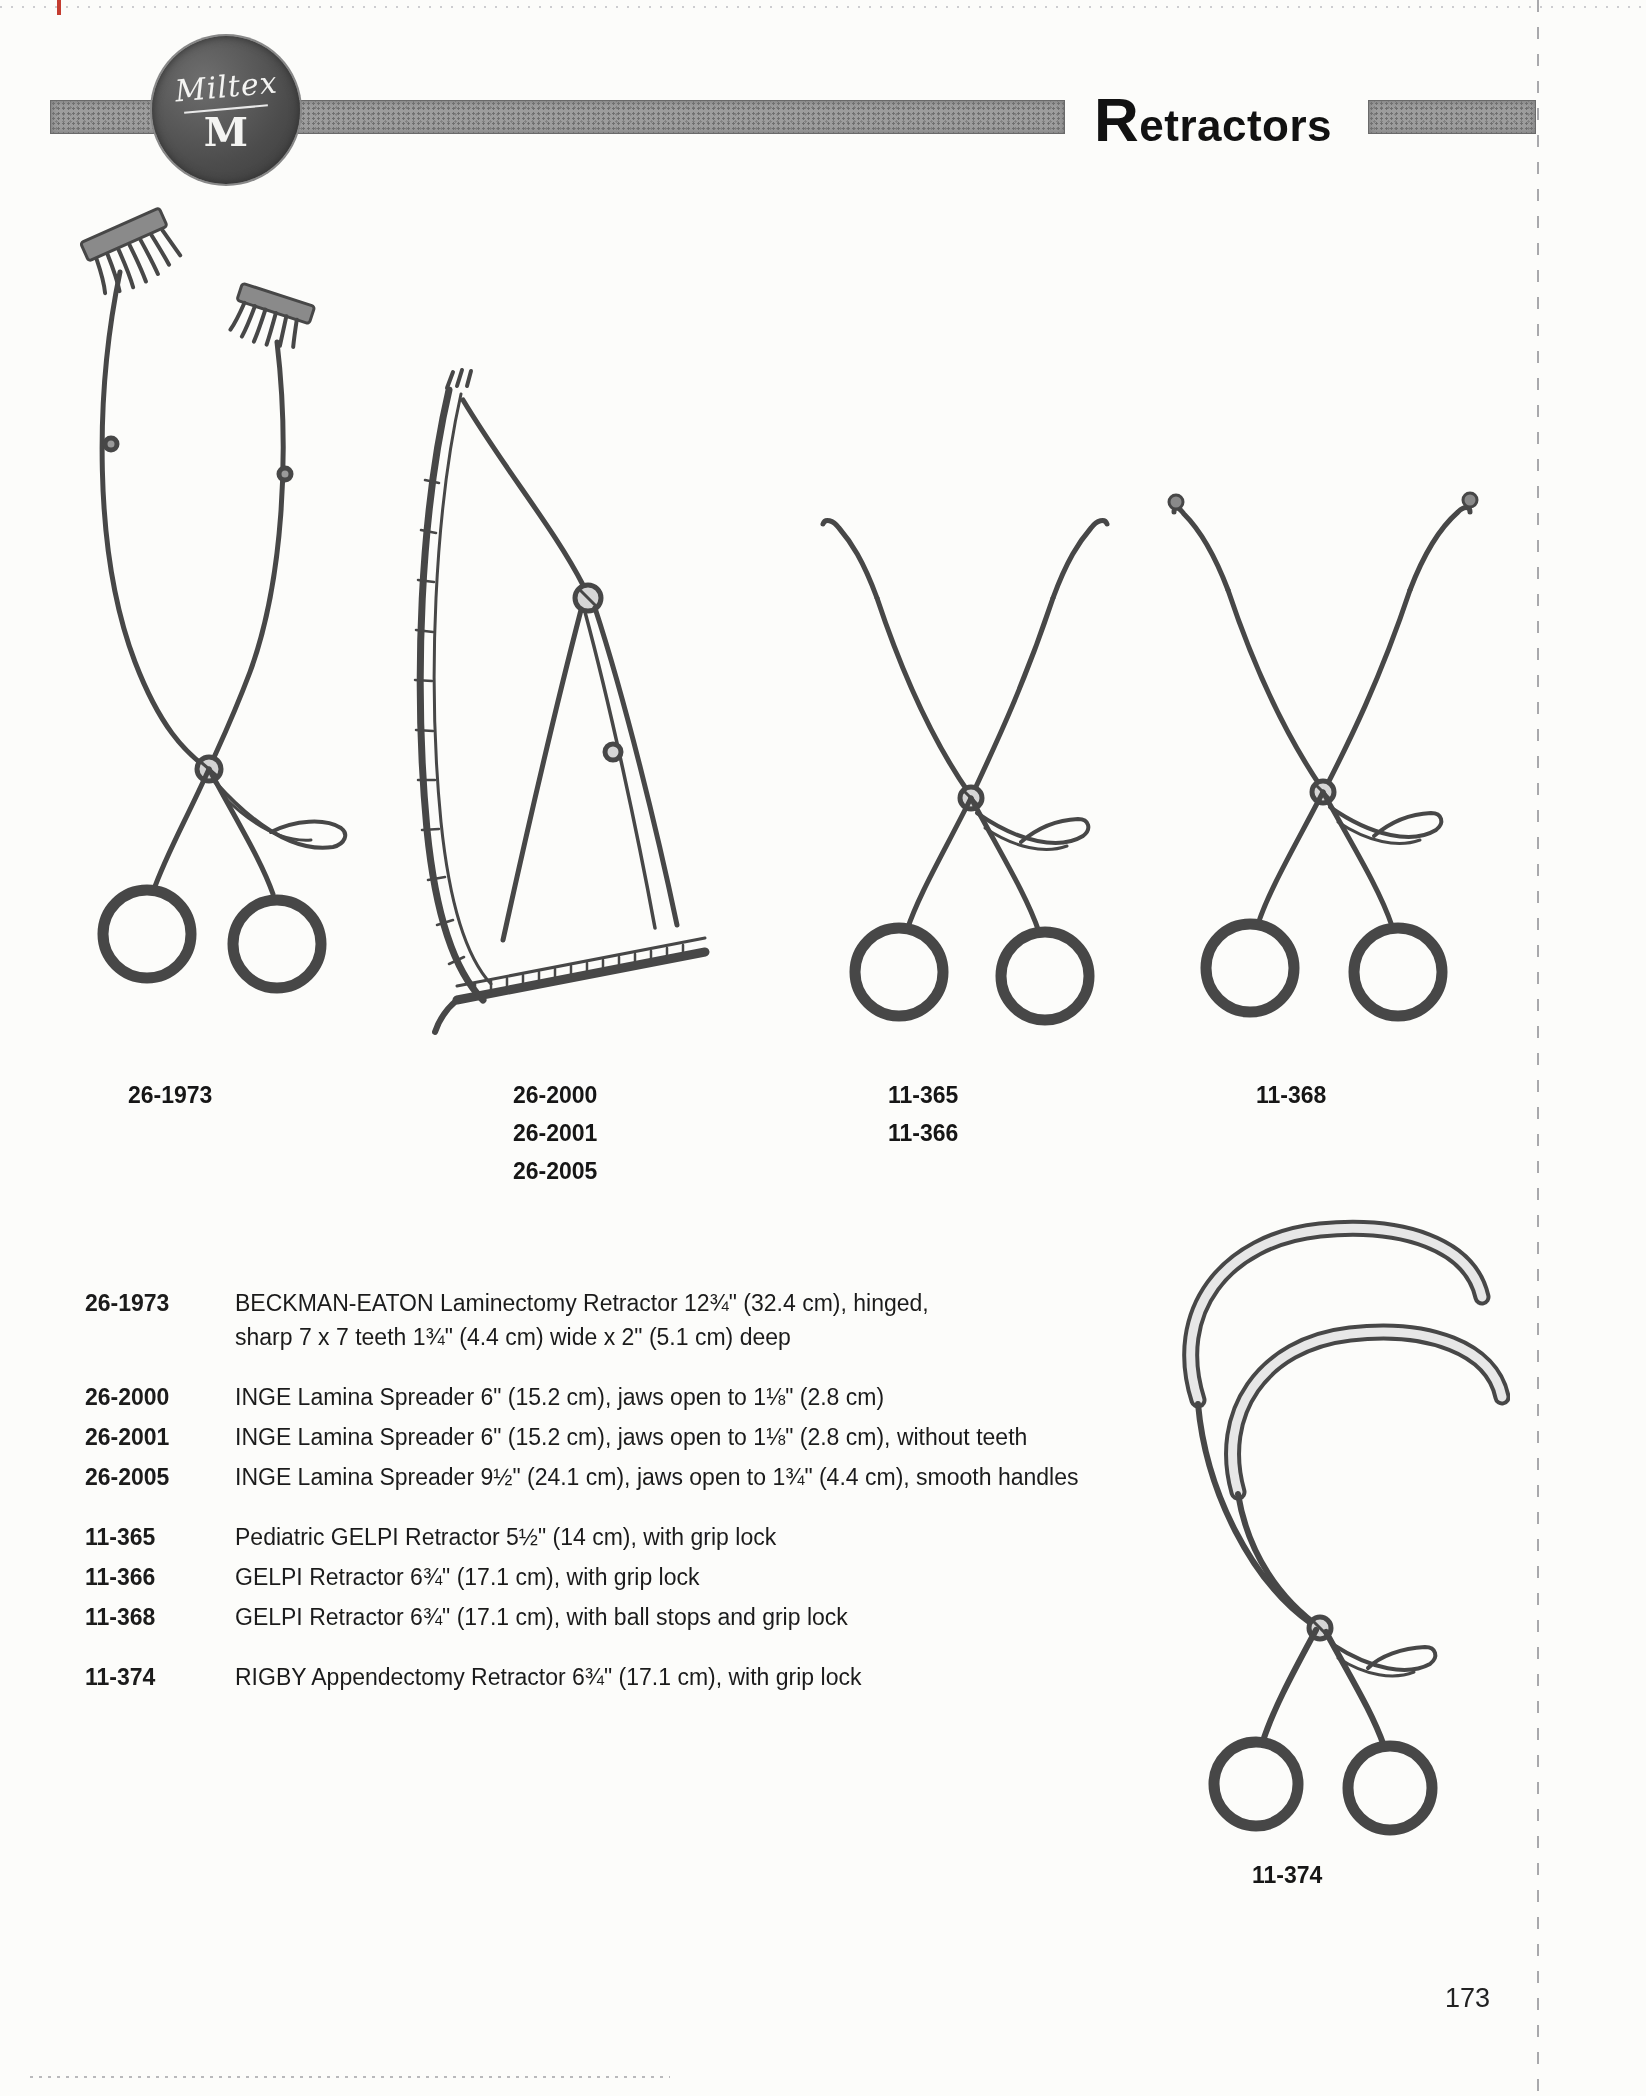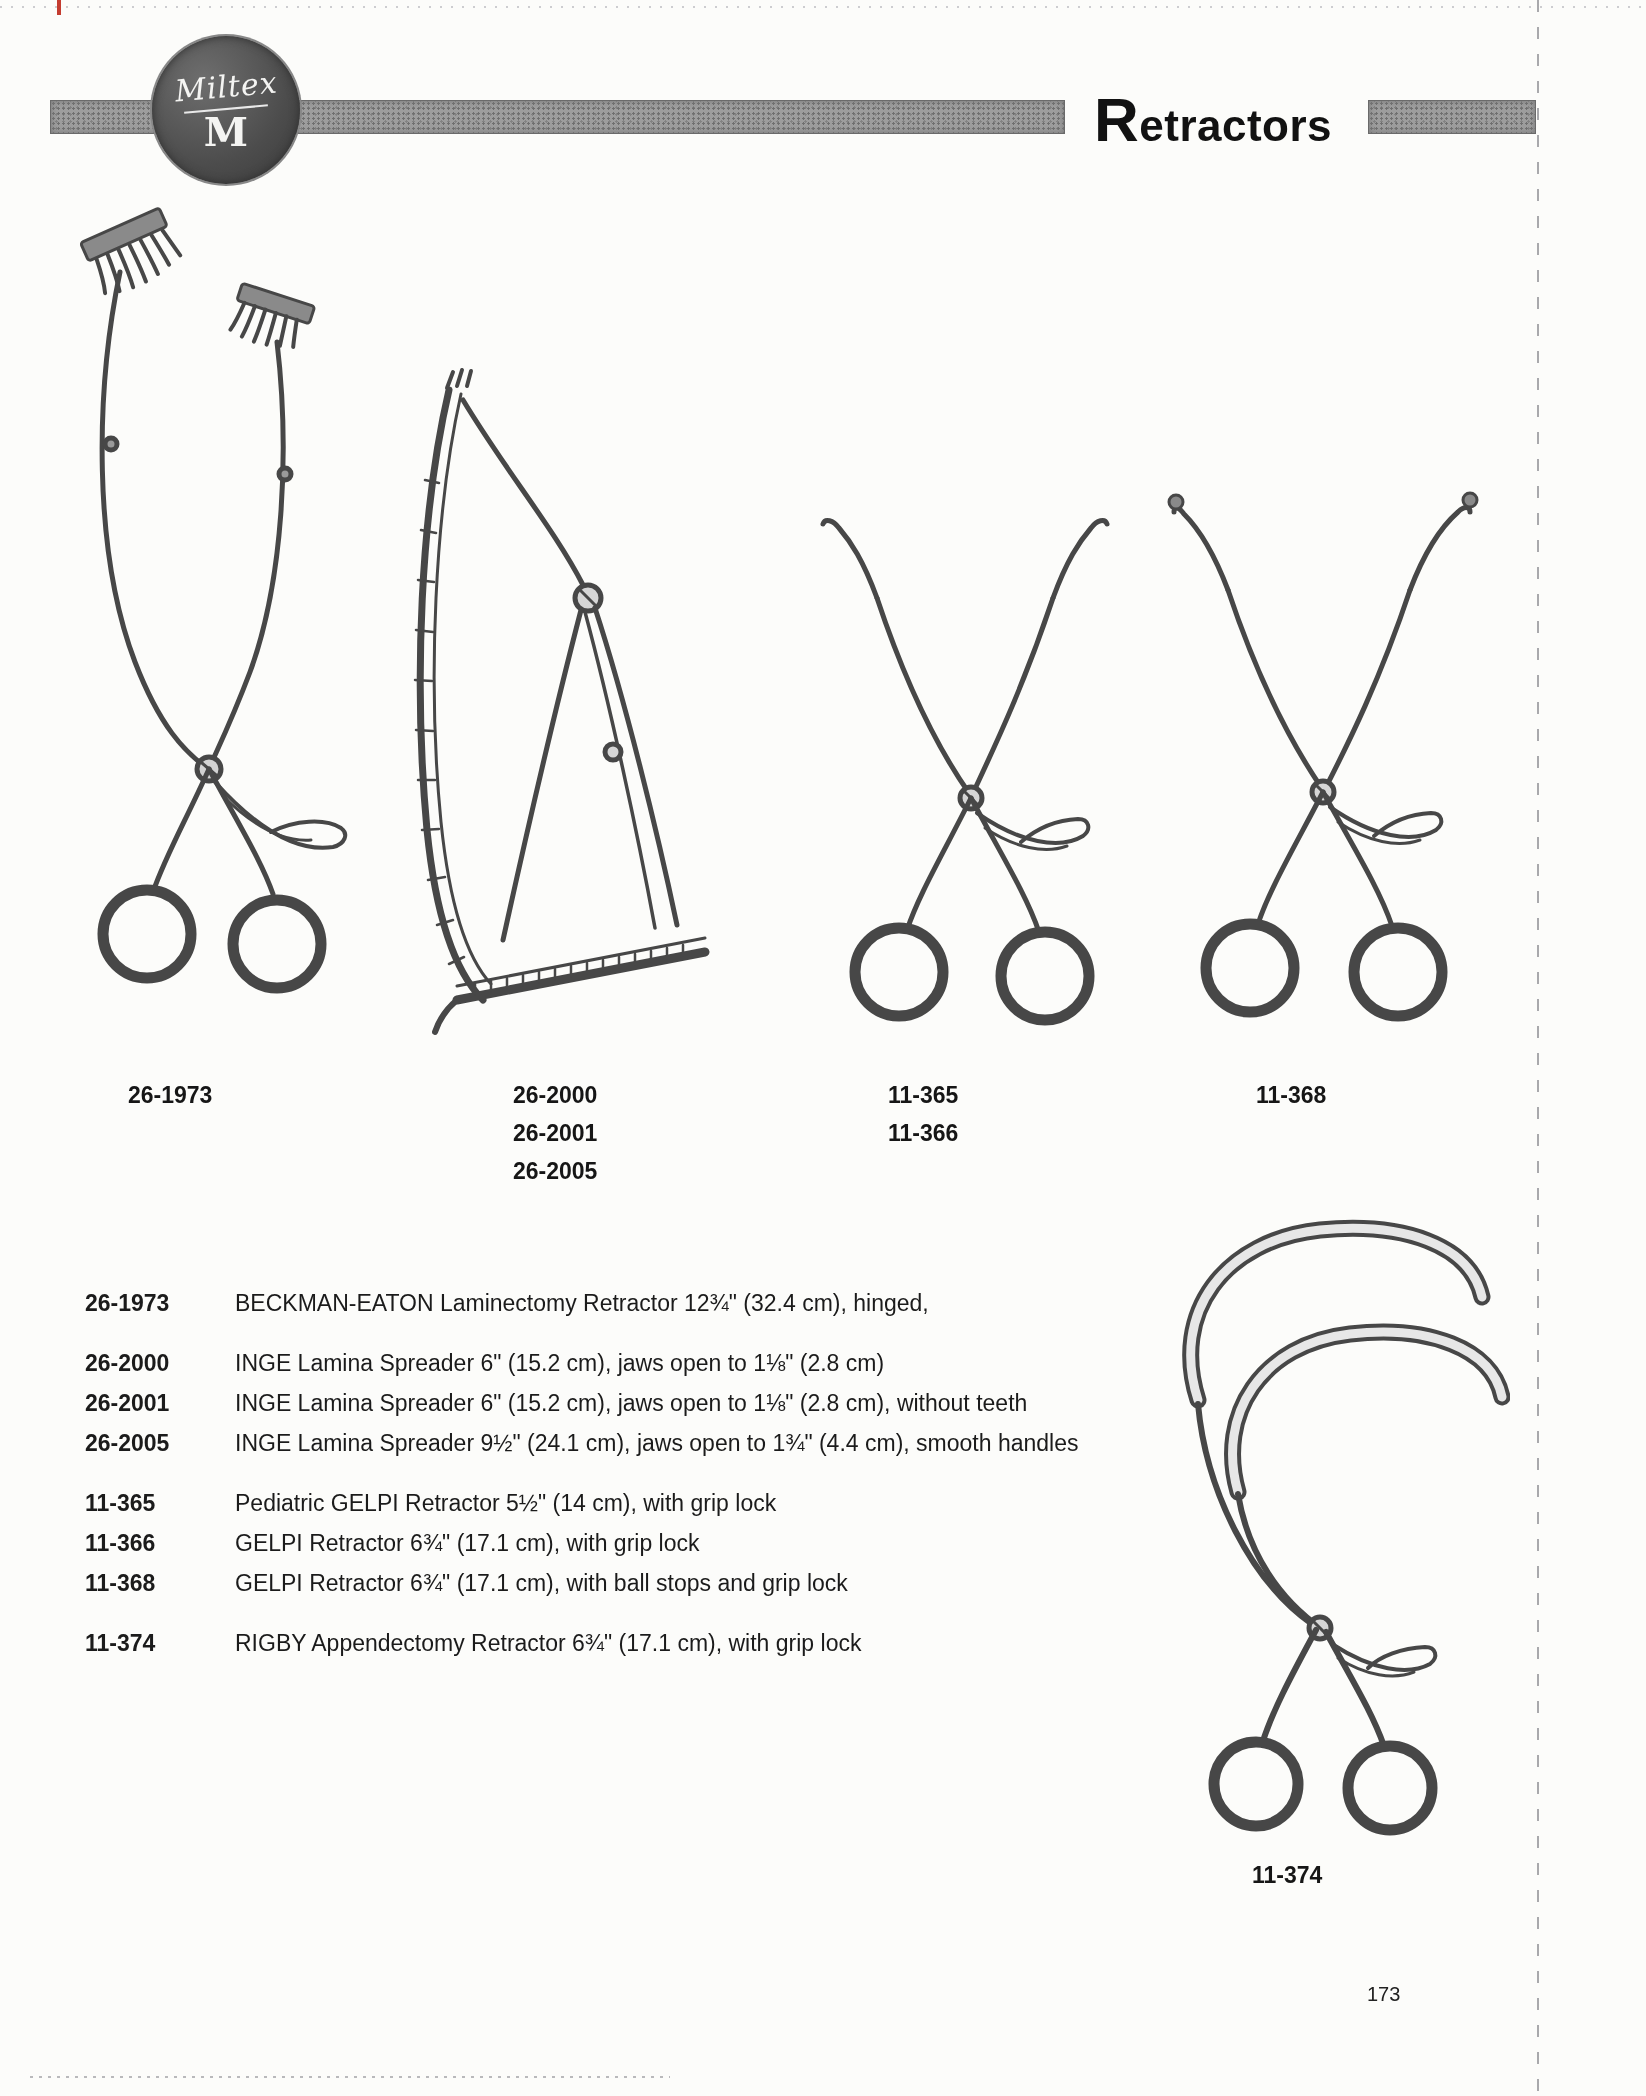--- a/index.html
+++ b/index.html
@@ -69,21 +69,21 @@
   .listings { position:absolute; left:85px; top:1288px; width:1130px; }
   .group { margin-bottom:30px; }
   .row { display:flex; align-items:flex-start; margin-bottom:10px; }
   .code { width:150px; flex:0 0 150px; font-weight:700; font-size:23px; line-height:30px; }
   .desc { flex:1; font-size:23px; line-height:30px; }
   .desc .dline { display:block; }
   .desc .dline:empty { display:none; }
   .desc .dline + .dline { margin-top:4px; }
 
   
-  .page-number { position:absolute; left:1367px; top:1983px; font-size:20px; color:#222;text-align:center; }
+  .page-number { position:absolute; left:1445px; top:1983px; font-size:27px; color:#222;text-align:center; }
 
   
   .art { stroke:#474747; fill:none; stroke-linecap:round; stroke-linejoin:round; }
 </style>
 </head>
 <body>
 
 <div class="page">
 
   <div class="edge-top"></div>
@@ -231,20 +231,21 @@
     <span class="line">11-374</span>
   </div>
 
   <section class="listings">
 
     <div class="group">
       <div class="row">
         <span class="code">26-1973</span>
         <span class="desc">
           <span class="dline">BECKMAN-EATON Laminectomy Retractor 12¾" (32.4 cm), hinged,</span>
+          <span class="dline">sharp 7 x 7 teeth 1¾" (4.4 cm) wide x 2" (5.1 cm) deep</span>
         </span>
       </div>
     </div>
 
     <div class="group">
       <div class="row">
         <span class="code">26-2000</span>
         <span class="desc">
           <span class="dline">INGE Lamina Spreader 6"  (15.2 cm), jaws open to 1⅛" (2.8 cm)</span>
         </span>

